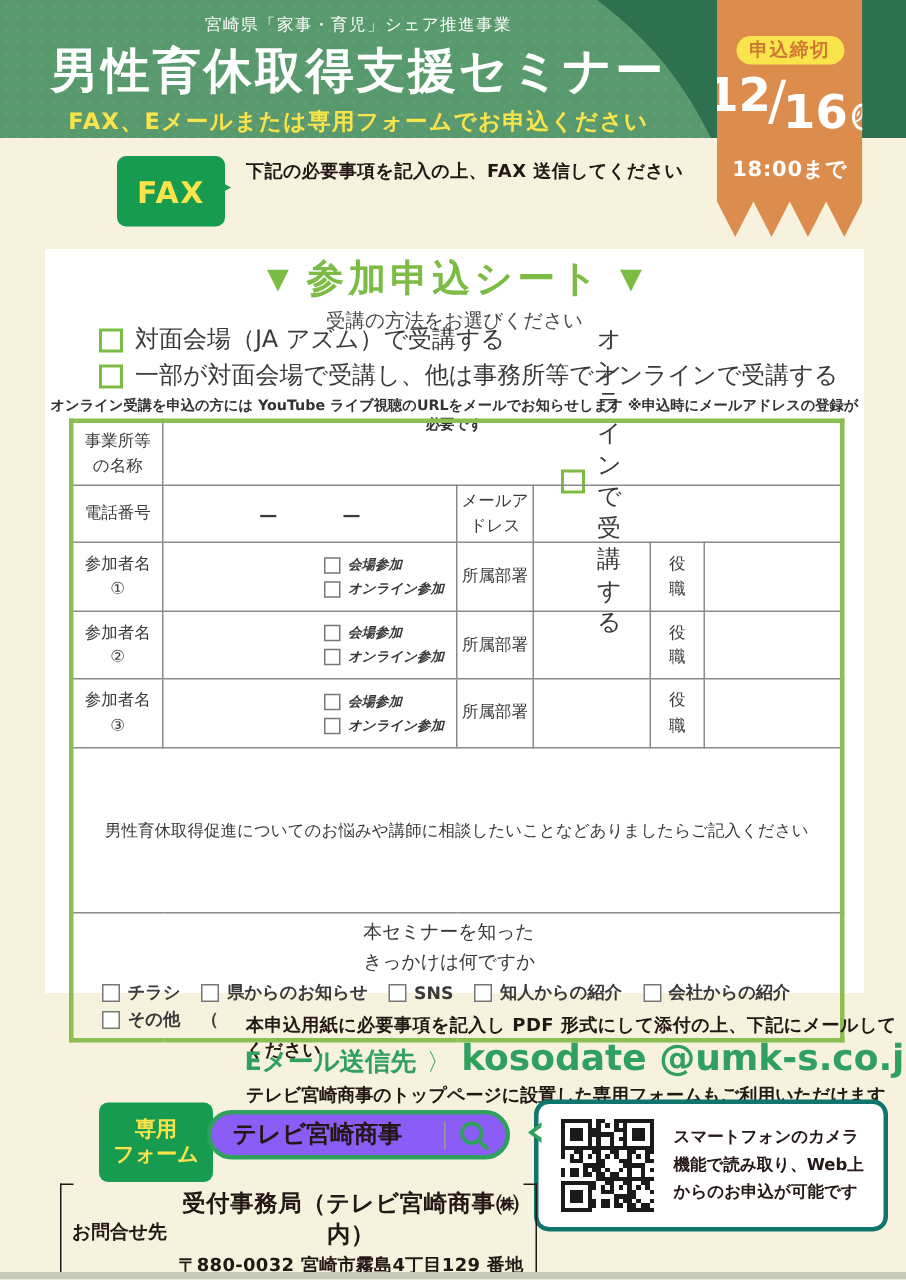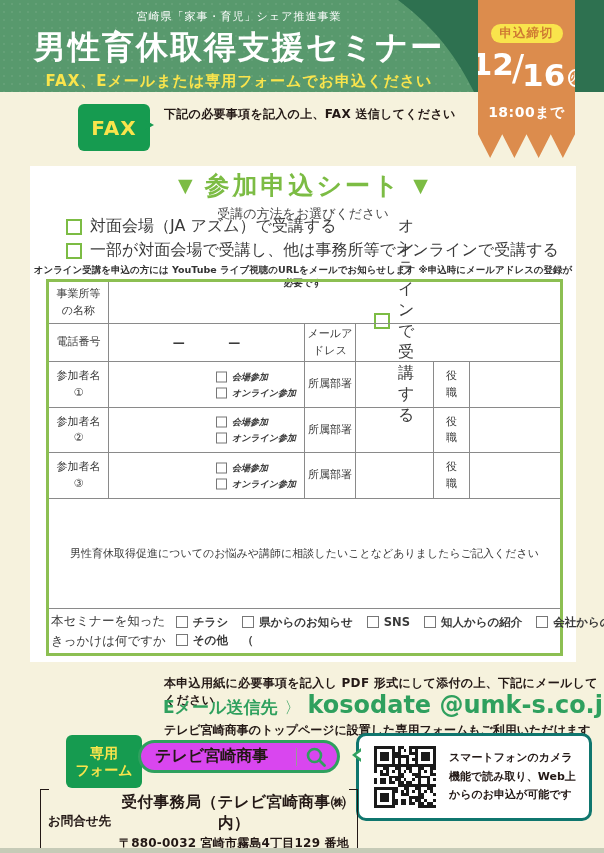--- a/index.html
+++ b/index.html
@@ -61,29 +61,29 @@
     border:3px solid #8cbf52; }
   table.form td{ border:1px solid #8a8a8a; font-size:11px; color:#3a3a3a; text-align:center; vertical-align:middle; padding:2px;}
   td.lbl{ line-height:1.5; }
   .pnum{ font-size:12px; font-weight:bold; display:flex; justify-content:space-around; padding:0 40px;}
   .ccell{ position:relative; }
   .cstack{ position:absolute; right:8px; top:50%; transform:translateY(-50%); text-align:left;}
   .cstack .row{ display:flex; align-items:center; margin:3px 0; font-size:9px; font-weight:bold; color:#3a3a3a;font-style:italic;}
   .cb-s{ width:11px; height:11px; border:1px solid #777; background:#fff; margin-right:5px; flex:none; cursor:pointer;}
   td.freetext{ vertical-align:top; font-size:12.5px; text-align:center; padding-top:7px; color:#3a3a3a;}
   td.survey{ padding:4px 8px; }
-  .survey-wrap{ display:flex; align-items:center; }
+  .survey-wrap{ display:flex; align-items:center;flex-direction:column; }
   .survey-label{ font-size:12.5px; color:#3a3a3a; line-height:1.6; white-space:nowrap; margin-right:10px; text-align:left;}
   .survey-opts{ flex:1; }
   .so-line{ display:flex; align-items:center; margin:3px 0; font-size:11.5px; font-weight:bold; color:#3a3a3a;}
   .so-item{ display:flex; align-items:center; margin-right:14px; white-space:nowrap;}
   .so-item .cb-s{ width:12px; height:12px; }
   
   .form-note{ position:absolute; left:164px; top:722px; font-size:12px; font-weight:bold;}
-  .search-pill{ position:absolute; left:138px; top:740px; width:202px; height:33px; background:#d946ef;
+  .search-pill{ position:absolute; left:138px; top:740px; width:202px; height:33px; background:#8b5cf6;
     border:3px solid #2fa05e; border-radius:17px; display:flex; align-items:center; padding:0 10px 0 14px; cursor:pointer;}
   .search-text{ font-size:16px; font-weight:bold; color:#231815; flex:1;}
   .caret{ width:1px; height:18px; background:#999; margin-right:8px;}
   
   .qr-bubble{ position:absolute; left:356px; top:733px; width:236px; height:88px; background:#fff;
     border:3px solid #0f766e; border-radius:10px;}
   .qr-bubble::before{ content:""; position:absolute; left:-14px; top:12px; border:7px solid transparent; border-right:9px solid #2fa05e;}
   .qr-bubble::after{ content:""; position:absolute; left:-8px; top:14px; border:5px solid transparent; border-right:7px solid #fff;}
   .qr-code{ position:absolute; left:15px; top:10px; width:62px; height:62px;}
   .qr-text{ position:absolute; left:90px; top:13px; font-size:11px; font-weight:bold; line-height:1.7; color:#231815;}

